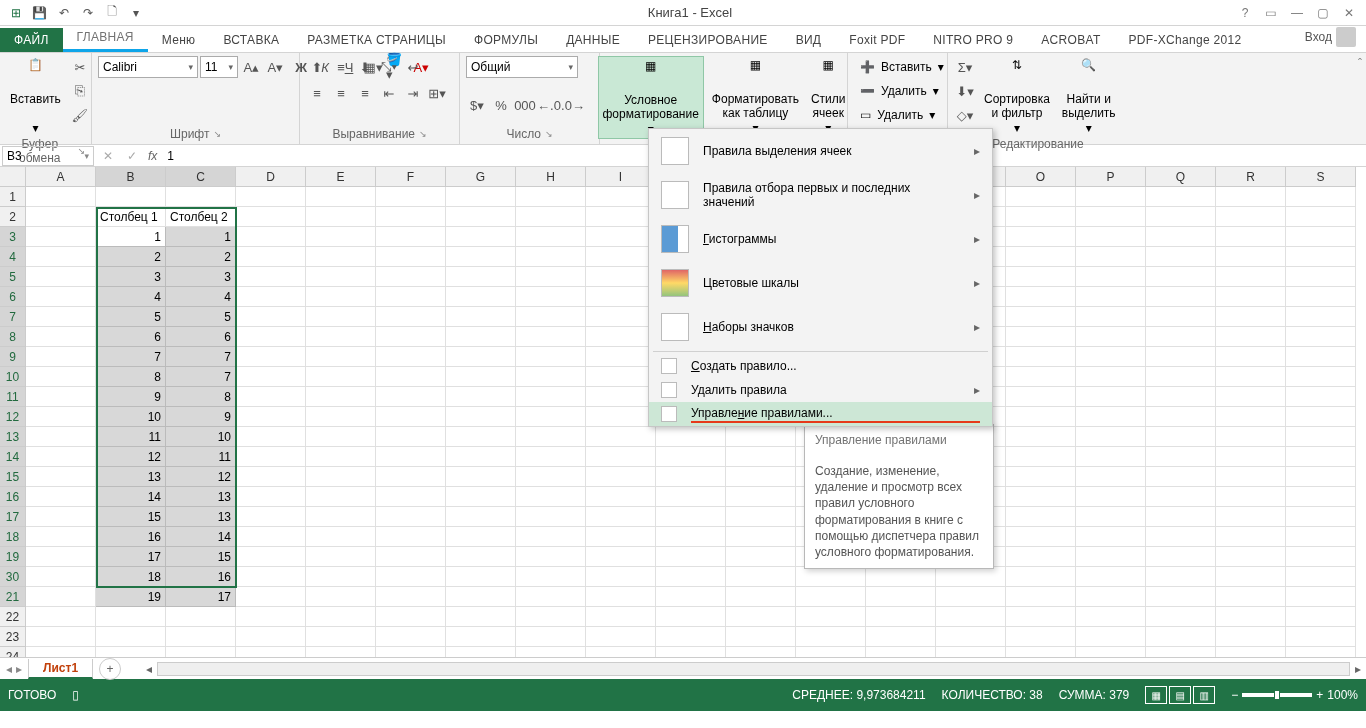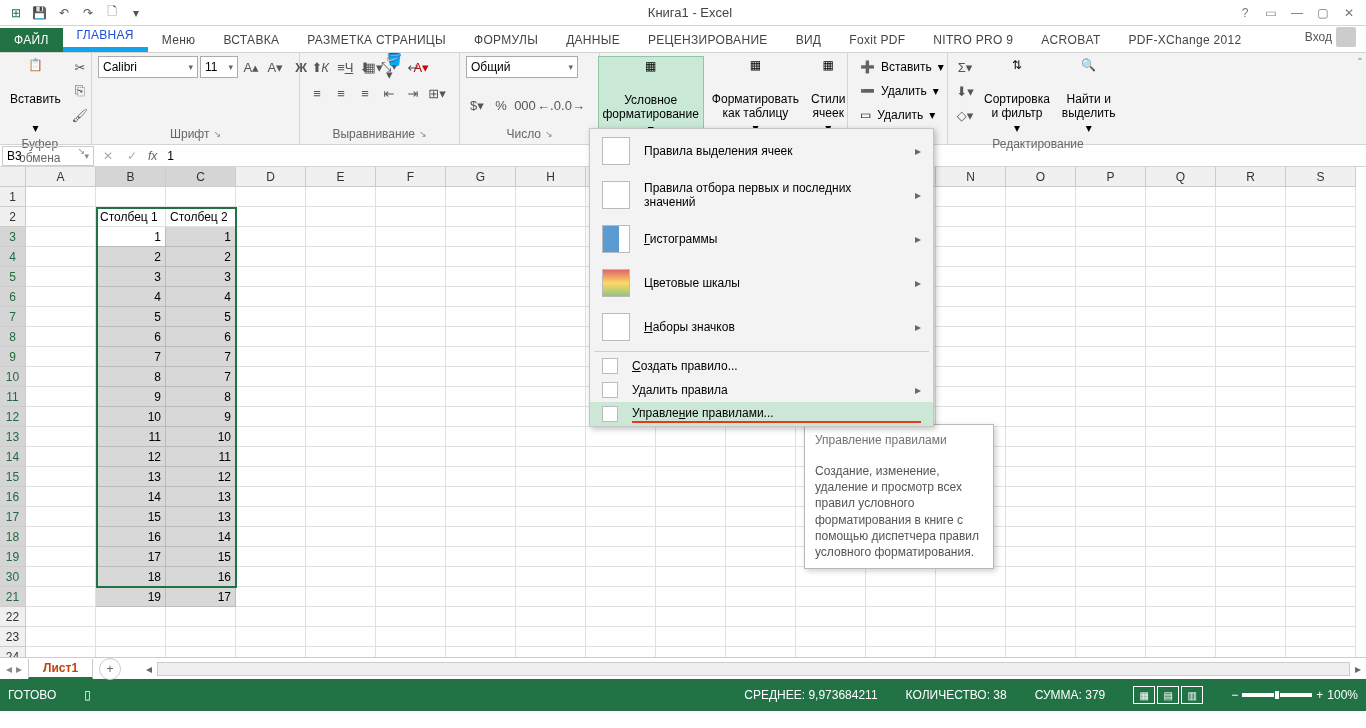--- a/index.html
+++ b/index.html
@@ -6,21 +6,21 @@
 body{background:#fff;width:1366px;height:728px;overflow:hidden;position:relative}
 .titlebar{height:26px;background:#fff;display:flex;align-items:center;border-bottom:1px solid #d4d4d4}
 .qat{display:flex;align-items:center;gap:4px;padding:0 6px}
 .qat-btn{width:20px;height:20px;display:flex;align-items:center;justify-content:center;color:#555}
 .apptitle{flex:1;text-align:center;color:#444;font-size:13px}
 .winctrl{display:flex;gap:8px;padding:0 8px;color:#777}
 .winctrl span{width:18px;text-align:center}
 .ribbon-tabs{height:27px;display:flex;align-items:flex-end;background:#fff;border-bottom:1px solid #d4d4d4}
 .rtab{padding:5px 14px;font-size:12px;color:#444;cursor:pointer;text-transform:uppercase;letter-spacing:0.3px}
 .rtab.file{background:#217346;color:#fff}
-.rtab.active{color:#1d4ed8;border-bottom:5px solid #0ea5e9}
+.rtab.active{color:#737373;border-bottom:3px solid #0ea5e9}
 .signin{margin-left:auto;padding:5px 10px;color:#555;display:flex;align-items:center;gap:4px}
 .avatar{width:20px;height:20px;background:#ccc;border-radius:2px}
 .ribbon{height:92px;background:#f3f3f3;border-bottom:1px solid #d4d4d4;display:flex}
 .rgroup{border-right:1px solid #d4d4d4;padding:3px 6px 1px;display:flex;flex-direction:column}
 .rgroup-body{flex:1;display:flex;align-items:flex-start;gap:4px}
 .rgroup-label{font-size:11px;color:#666;text-align:center;padding-bottom:2px;display:flex;justify-content:center;align-items:center;gap:4px}
 .dialog-launcher{font-size:9px;color:#888}
 .bigbtn{display:flex;flex-direction:column;align-items:center;justify-content:center;padding:2px 4px;cursor:pointer;text-align:center;line-height:1.2}
 .bigbtn .icon{width:32px;height:32px;margin-bottom:2px}
 .bigbtn.active{background:#c9e8d5;border:1px solid #8fc7a6}
@@ -57,28 +57,28 @@
 .selBorder.right{left:235px;top:40px;width:0;height:380px;border-left:none;border-top:none;border-bottom:none}
 .selBorder.top{left:96px;top:40px;width:141px;height:0;border-left:none;border-right:none;border-bottom:none}
 .selBorder.bot{left:96px;top:419px;width:141px;height:0;border-left:none;border-right:none;border-top:none}
 .sheet-tabs{height:22px;border-top:1px solid #ccc;display:flex;align-items:center;background:#fff}
 .sheet-nav{display:flex;padding:0 6px;gap:4px;color:#888}
 .sheet-tab{padding:2px 14px;background:#fff;border:1px solid #ccc;border-bottom:2px solid #217346;border-top:none;color:#c2410c;font-weight:bold}
 .add-sheet{width:22px;height:22px;border:1px solid #ccc;border-radius:50%;display:flex;align-items:center;justify-content:center;margin-left:6px;color:#666}
 .hscroll{flex:1;margin-left:20px;height:16px;display:flex;align-items:center}
 .hscroll-track{flex:1;background:#efefef;height:14px;border:1px solid #ccc;display:flex;align-items:center}
 .hscroll-btn{width:16px;text-align:center;color:#666}
-.statusbar{height:22px;background:#217346;color:#fff;display:flex;align-items:center;padding:16px 8px;font-size:11px;gap:28px}
+.statusbar{height:22px;background:#217346;color:#fff;display:flex;align-items:center;padding:16px 8px;font-size:11px;gap:16px}
 .statusbar .spacer{flex:1}
 .view-btns{display:flex;gap:2px}
 .view-btn{width:22px;height:18px;border:1px solid #fff;display:flex;align-items:center;justify-content:center;font-size:10px}
 .zoom{display:flex;align-items:center;gap:4px}
 .zoom-track{width:70px;height:4px;background:#fff;position:relative}
 .zoom-thumb{position:absolute;left:32px;top:-3px;width:6px;height:10px;background:#fff;border:1px solid #217346}
-.cf-menu{position:absolute;left:589px;top:128px;width:345px;background:#f3f3f3;border:1px solid #c6c6c6;box-shadow:2px 2px 6px rgba(0,0,0,0.25);z-index:10}
+.cf-menu{position:absolute;left:648px;top:128px;width:345px;background:#f3f3f3;border:1px solid #c6c6c6;box-shadow:2px 2px 6px rgba(0,0,0,0.25);z-index:10}
 .cf-item{height:44px;display:flex;align-items:center;padding:0 12px;gap:14px;cursor:pointer}
 .cf-item.small{height:24px}
 .cf-item.hover{background:#cde7d6}
 .cf-icon{width:28px;height:28px;background:#fff;border:1px solid #bbb;flex-shrink:0}
 .cf-icon.small{width:16px;height:16px}
 .cf-label{flex:1}
 .cf-arrow{color:#666}
 .cf-sep{height:1px;background:#d0d0d0;margin:2px 4px}
 .underline-red{border-bottom:2px solid #e6391b;padding-bottom:1px}
 .tooltip{position:absolute;left:804px;top:424px;width:190px;background:#fff;border:1px solid #b8b8b8;box-shadow:2px 2px 6px rgba(0,0,0,0.2);padding:8px 10px;z-index:9}

